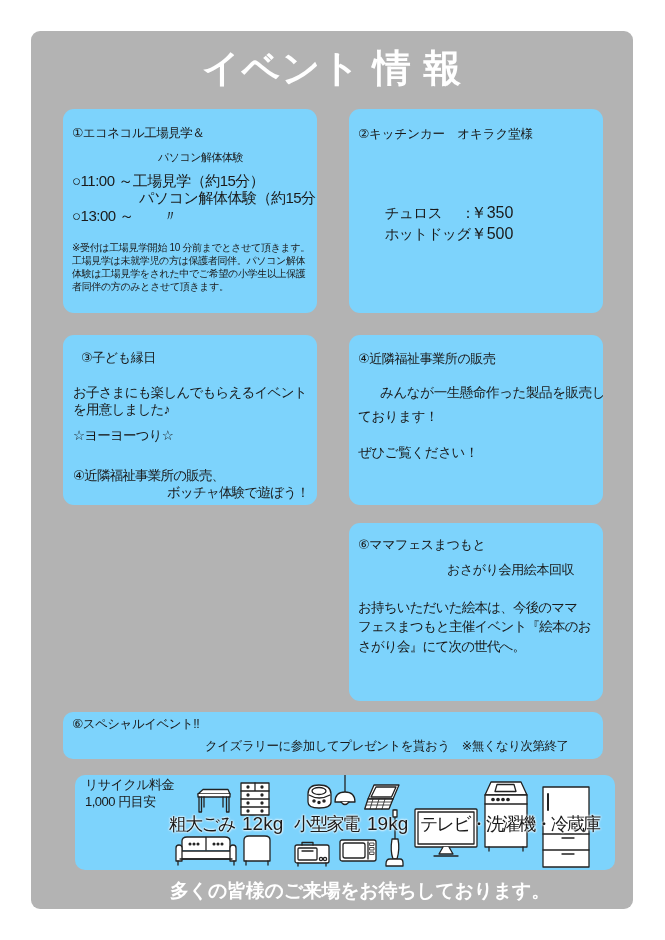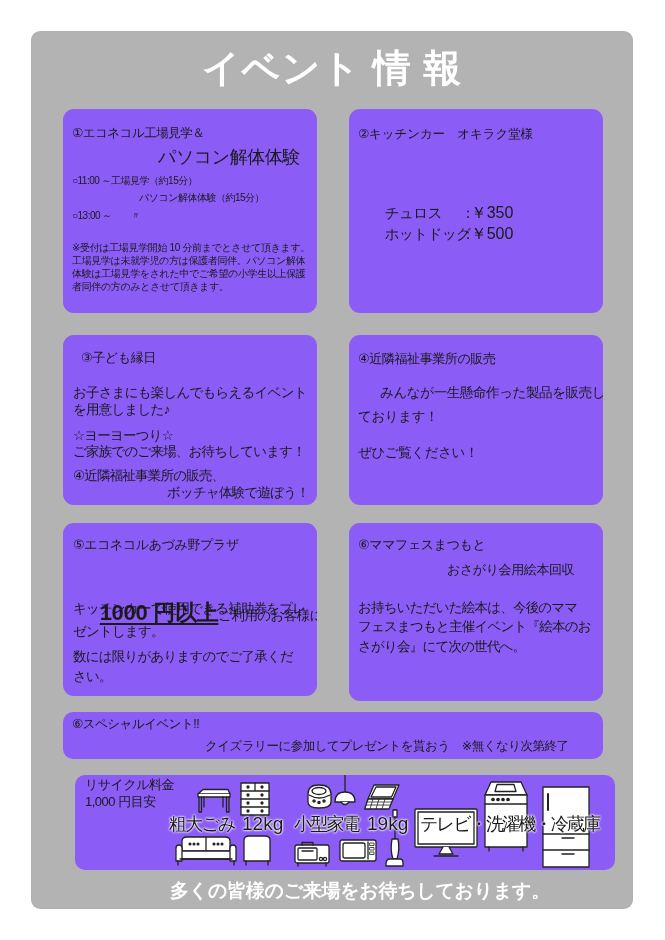--- a/index.html
+++ b/index.html
@@ -3,26 +3,26 @@
 <meta charset="utf-8">
 <style>
   html, body { margin: 0; padding: 0; }
   body {
     width: 665px; height: 940px; background: #ffffff; position: relative; overflow: hidden;
     font-family: "Liberation Sans", "DejaVu Sans", sans-serif; color: #1a1a1a;
   }
   .panel { position: absolute; left: 31px; top: 31px; width: 602px; height: 878px; background: #b3b3b3; border-radius: 9px; }
   .title { position: absolute; left: 0; top: 17px; width: 602px; text-align: center; color: #ffffff;
     font-size: 38px; line-height: 40px; font-weight: bold; white-space: pre; letter-spacing: 1px; }
-  .card { position: absolute; background: #8b5cf6; border-radius: 11px; overflow: hidden; }
+  .card { position: absolute; background: #7dd3fc; border-radius: 11px; overflow: hidden; }
   .ln { position: absolute; white-space: pre; line-height: 16px; }
   .h { font-size: 13px; letter-spacing: -0.4px; }
   .b { font-size: 13.5px; letter-spacing: -0.8px; line-height: 18px; }
   .b4 { font-size: 13.5px; letter-spacing: -0.4px; line-height: 18px; }
-  .s { font-size: 10px; letter-spacing: -0.5px; line-height: 18px; }
+  .s { font-size: 15px; letter-spacing: -0.5px; line-height: 18px; }
   .n { font-size: 10px; letter-spacing: -0.35px; line-height: 13px; }
   .menu-row { position: absolute; left: 9px; height: 20px; line-height: 20px; white-space: pre; }
   .menu-item { display: inline-block; width: 76px; font-size: 14.5px; letter-spacing: -0.5px; }
   .menu-sep { display: inline-block; width: 10px; font-size: 14.5px; }
   .menu-price { display: inline-block; font-size: 16px; }
   .hl-row { position: absolute; left: 10px; top: 48px; line-height: 28px; white-space: pre; }
   .hl { font-size: 22px; font-weight: bold; text-decoration: underline; text-decoration-thickness: 2px; text-underline-offset: 3px; letter-spacing: -0.3px; }
   .hl-suffix { font-size: 13.5px; letter-spacing: -0.6px; }
   .sp { font-size: 12.5px; letter-spacing: -0.5px; }
   .rl { font-size: 13px; letter-spacing: -0.5px; }
@@ -37,21 +37,21 @@
     font-size: 19px; line-height: 26px; font-weight: bold; letter-spacing: -0.3px; white-space: pre; margin-left: 28px; }
 </style>
 </head>
 <body>
 
 <div class="panel">
   <div class="title">イベント 情 報</div>
 
   <section class="card" style="left:32px;top:78px;width:254px;height:204px;">
     <div class="ln h" style="top:16px;left:9px;font-size:12.5px;letter-spacing:-0.5px;">①エコネコル工場見学＆</div>
-    <div class="ln h" style="top:40px;left:95px;font-size:18px;letter-spacing:-0.5px;">パソコン解体体験</div>
+    <div class="ln h" style="top:40px;left:95px;font-size:11px;letter-spacing:-0.5px;">パソコン解体体験</div>
     <div class="ln s" style="top:63px;left:9px;">○11:00 ～工場見学（約15分）</div>
     <div class="ln s" style="top:80px;left:76px;">パソコン解体体験（約15分）</div>
     <div class="ln s" style="top:98px;left:9px;">○13:00 ～　　〃</div>
     <div class="ln n" style="top:132px;left:9px;">※受付は工場見学開始 10 分前までとさせて頂きます。</div>
     <div class="ln n" style="top:145px;left:9px;">工場見学は未就学児の方は保護者同伴。パソコン解体</div>
     <div class="ln n" style="top:158px;left:9px;">体験は工場見学をされた中でご希望の小学生以上保護</div>
     <div class="ln n" style="top:171px;left:9px;">者同伴の方のみとさせて頂きます。</div>
   </section>
 
   <section class="card" style="left:318px;top:78px;width:254px;height:204px;">
@@ -62,42 +62,31 @@
     <div class="menu-row" style="top:95px;">
       <span class="menu-item">ホットドッグ</span><span class="menu-sep">：</span><span class="menu-price">￥500</span>
     </div>
   </section>
 
   <section class="card" style="left:32px;top:304px;width:254px;height:170px;">
     <div class="ln h" style="top:15px;left:10px;margin-left:8px;">③子ども縁日</div>
     <div class="ln b" style="top:49px;left:10px;">お子さまにも楽しんでもらえるイベント</div>
     <div class="ln b" style="top:66px;left:10px;">を用意しました♪</div>
     <div class="ln b" style="top:92px;left:10px;">☆ヨーヨーつり☆</div>
-    <div class="ln b" style="top:108px;left:10px;">ご家族でのご来場、お待ちしています！</div>
     <div class="ln b" style="top:132px;left:10px;">④近隣福祉事業所の販売、</div>
     <div class="ln b" style="top:149px;left:104px;">ボッチャ体験で遊ぼう！</div>
   </section>
 
   <section class="card" style="left:318px;top:304px;width:254px;height:170px;">
     <div class="ln h" style="top:16px;left:9px;">④近隣福祉事業所の販売</div>
     <div class="ln b4" style="top:49px;left:9px;margin-left:22px;">みんなが一生懸命作った製品を販売し</div>
     <div class="ln b4" style="top:73px;left:9px;">ております！</div>
     <div class="ln b4" style="top:109px;left:9px;">ぜひご覧ください！</div>
   </section>
 
-  <section class="card" style="left:32px;top:492px;width:254px;height:173px;">
-    <div class="ln h" style="top:14px;left:10px;">⑤エコネコルあづみ野プラザ</div>
-    <div class="hl-row">
-      <span class="hl">1000 円以上</span><span class="hl-suffix">ご利用のお客様に</span>
-    </div>
-    <div class="ln b" style="top:77px;left:10px;">キッチンカーで使用できる補助券をプレ</div>
-    <div class="ln b" style="top:100px;left:10px;">ゼントします。</div>
-    <div class="ln b" style="top:125px;left:10px;">数には限りがありますのでご了承くだ</div>
-    <div class="ln b" style="top:145px;left:10px;">さい。</div>
-  </section>
 
   <section class="card" style="left:318px;top:492px;width:254px;height:178px;">
     <div class="ln h" style="top:14px;left:9px;">⑥ママフェスまつもと</div>
     <div class="ln h" style="top:39px;left:98px;">おさがり会用絵本回収</div>
     <div class="ln b" style="top:76px;left:9px;">お持ちいただいた絵本は、今後のママ</div>
     <div class="ln b" style="top:95px;left:9px;">フェスまつもと主催イベント『絵本のお</div>
     <div class="ln b" style="top:115px;left:9px;">さがり会』にて次の世代へ。</div>
   </section>
 
   <section class="card" style="left:32px;top:681px;width:540px;height:47px;border-radius:10px;">

